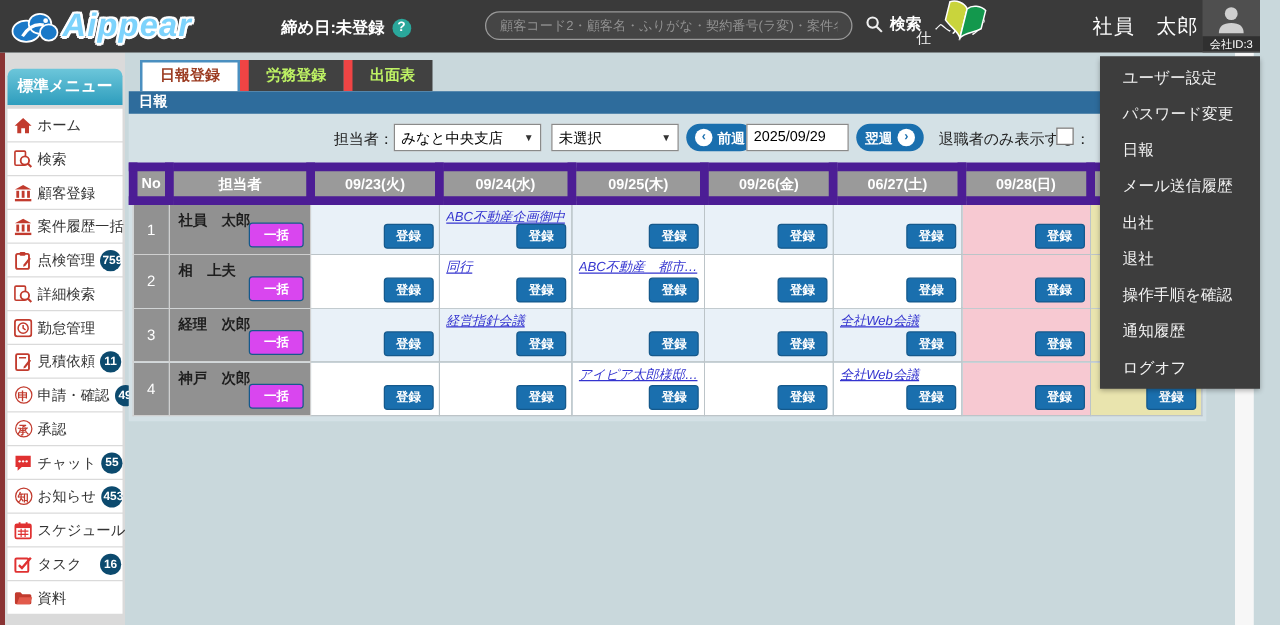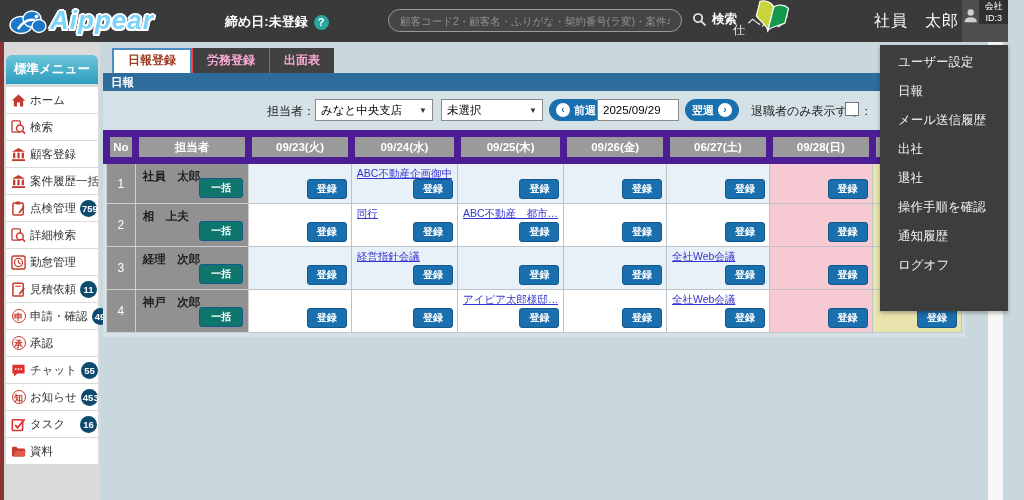--- a/index.html
+++ b/index.html
@@ -13,38 +13,38 @@
     text-shadow:-2px 0 #fff,2px 0 #fff,0 -2px #fff,0 2px #fff,-1.5px -1.5px #fff,1.5px -1.5px #fff,-1.5px 1.5px #fff,1.5px 1.5px #fff; }
   .closing { position:absolute; left:225px; top:13px; font-size:13px; font-weight:bold; color:#fff; display:flex; align-items:center; gap:6px; }
   .q-circle { display:inline-block; width:15px; height:15px; border-radius:50%; background:#2aa79b; color:#fff; font-size:11px; line-height:15px; text-align:center; font-weight:bold; }
   .search-input { position:absolute; left:388px; top:9px; width:294px; height:23px; border-radius:12px; background:#454545; border:1px solid #9a9a9a; color:#ddd; font-size:10.5px; padding:0 11px; outline:none; }
   .search-input::placeholder { color:#919191; }
   .search-btn { position:absolute; left:692px; top:11px; display:flex; align-items:center; gap:5px; color:#fff; font-size:12.5px; font-weight:bold; background:none; border:none; cursor:pointer; }
   .shi { position:absolute; left:733px; top:22px; font-size:12px; color:#eee; }
   .help-label { position:absolute; left:748px; top:13px; font-size:13px; color:#fff; }
   .leaf { position:absolute; left:753px; top:0px; width:36px; height:36px; transform:rotate(14deg); }
   .username { position:absolute; left:874px; top:11px; font-size:16px; color:#fff; letter-spacing:1px; white-space:pre; }
-  .avatar-block { position:absolute; left:962px; top:0; width:46px; height:42px; background:#4f4f4f; display:flex; flex-direction:row; align-items:flex-start; cursor:pointer; }
+  .avatar-block { position:absolute; left:962px; top:0; width:46px; height:42px; background:#4f4f4f; display:flex; flex-direction:column; align-items:center; cursor:pointer; }
   .avatar-block svg { width:28px; height:28px; margin-top:1px; }
   .company-id { width:100%; font-size:9px; color:#fff; text-align:center; background:#303030; line-height:12px; }
 
   
   .sidebar { position:absolute; left:0; top:42px; width:100px; height:458px; background:#dadada; border-left:4px solid #8a3434; }
   .side-title { margin:13px 2px 3px 2px; height:29px; border-radius:6px 6px 0 0; background:linear-gradient(#6cc6da,#2e9dbd); color:#fff; font-size:12.5px; font-weight:bold; text-align:center; line-height:29px; }
   .side-item { margin:0 2px 1px 2px; height:26px; background:#fff; display:flex; align-items:center; padding-left:5px; gap:4px; font-size:11.5px; color:#333; cursor:pointer; }
   .side-item .ic { width:15px; height:15px; flex:0 0 15px; display:inline-flex; align-items:center; justify-content:center; }
   .side-item .ic svg { width:15px; height:15px; }
   .kcircle { display:inline-block; width:14px; height:14px; border:1.5px solid #c23b2e; border-radius:50%; color:#c23b2e; font-size:9px; line-height:14px; text-align:center; font-weight:bold; }
   .badge { margin-left:auto; margin-right:1px; background:#0c4a6e; color:#fff; border-radius:9px; min-width:17px; height:17px; font-size:9.5px; font-weight:bold; line-height:17px; text-align:center; padding:0 2px; }
   .side-label { white-space:nowrap; }
 
   
   .main { position:absolute; left:100px; top:42px; width:888px; height:458px; }
   .tabs { position:absolute; left:12px; top:6px; display:flex; }
-  .tab { height:25px; padding:0 14px; background:#414141; color:#f9a8d4; font-size:12px; font-weight:bold; line-height:25px; border-left:1px solid #ef4444; cursor:pointer; }
+  .tab { height:25px; padding:0 14px; background:#414141; color:#bef264; font-size:12px; font-weight:bold; line-height:25px; border-left:7px solid #ef4444; cursor:pointer; }
   .tab.active { background:#fff; color:#9c3c22; border:2px solid #4a8fc0; border-bottom:none; line-height:21px; }
   .panel { position:absolute; left:3px; top:31px; width:862px; height:264px; background:#d4e1e6; }
   .bluebar { height:18px; background:#2e6c9c; color:#fff; font-size:11.5px; font-weight:bold; line-height:18px; padding-left:8px; }
   .toolbar { position:relative; height:39px; }
   .tb-label { position:absolute; font-size:12px; color:#222; top:12px; }
   .sel { position:absolute; top:8px; height:22px; background:#fff; border:1px solid #8a8a8a; font-size:11.5px; display:flex; align-items:center; justify-content:space-between; padding:0 5px; cursor:pointer; }
   .sel .arr { font-size:8px; color:#333; margin-left:4px; }
   .wk-btn { position:absolute; top:8px; height:22px; background:#1a6fae; border:none; border-radius:11px; color:#fff; font-size:11px; font-weight:bold; display:flex; align-items:center; gap:4px; padding:0 7px; cursor:pointer; }
   .wk-circle { width:14px; height:14px; background:#fff; border-radius:50%; color:#1a6fae; font-size:10px; font-weight:bold; line-height:13px; text-align:center; }
   .date-input { position:absolute; top:8px; left:494px; width:82px; height:22px; border:1px solid #8a8a8a; font-size:11.5px; padding:0 5px; }
@@ -55,22 +55,22 @@
   .rpt-table th { background:#9a9a9a; color:#fff; font-size:11.5px; font-weight:bold; height:27px; border:7px solid #4c1d95; }
   .rpt-table td { height:43px; border:1px solid #bcc4c8; position:relative; vertical-align:top; }
   td.no-cell { background:#919191; color:#fff; font-size:12px; text-align:center; vertical-align:middle; border-color:#cfcfcf; }
   td.name-cell { background:#919191; color:#1d1d1d; border-color:#cfcfcf; }
   .name-txt { display:block; font-size:11.5px; font-weight:bold; padding:5px 0 0 7px; white-space:pre; }
   td.c-blue { background:#e9f1f8; }
   td.c-white { background:#ffffff; }
   td.c-pink { background:#f7c9d2; }
   td.c-yellow { background:#e9e4ae; }
   .reg-btn { position:absolute; right:4px; bottom:4px; background:#1a6fae; border:1px solid #15598c; border-radius:3px; color:#fff; font-size:10px; font-weight:bold; padding:2px 9px; cursor:pointer; }
-  .batch-btn { position:absolute; right:5px; bottom:5px; background:#0f766e; border:1px solid #15598c; border-radius:3px; color:#fff; font-size:10px; font-weight:bold; padding:2px 11px; cursor:pointer; }
-  .cell-link { display:block; margin:3px 5px 0 5px; color:#3434cf; font-size:10.5px; text-decoration:underline; white-space:nowrap; overflow:hidden; cursor:pointer; }
+  .batch-btn { position:absolute; right:5px; bottom:5px; background:#d946ef; border:1px solid #15598c; border-radius:3px; color:#fff; font-size:10px; font-weight:bold; padding:2px 11px; cursor:pointer; }
+  .cell-link { display:block; margin:3px 5px 0 5px; color:#3434cf; font-size:10.5px; text-decoration:underline; white-space:nowrap; overflow:hidden; cursor:pointer;font-style:italic; }
 
   
   .scroll-strip { position:absolute; left:988px; top:42px; width:15px; height:458px; background:#f7f7f7; z-index:5; }
   .user-menu { position:absolute; left:880px; top:45px; width:128px; height:266px; background:#3d3d3d; z-index:40; padding-top:3px; box-shadow:0 2px 4px rgba(0,0,0,.3); }
   .menu-item { color:#f2f2f2; font-size:12.5px; padding:6px 0 6px 18px; cursor:pointer; white-space:nowrap; }
 </style>
 </head>
 <body>
 
 <div class="page">
@@ -231,20 +231,37 @@
         <div class="side-item">
           <span class="ic">
             <span class="kcircle">知</span>
           </span>
           <span class="side-label">お知らせ</span>
           <span class="badge">453</span>
         </div>
         <div class="side-item">
           <span class="ic">
             <svg viewBox="0 0 16 16">
+              <rect x="1.4" y="2.6" width="13.2" height="12" rx="1.2" fill="none" stroke="#e03131" stroke-width="1.5"></rect>
+              <rect x="1.4" y="2.6" width="13.2" height="3.2" fill="#e03131"></rect>
+              <line x1="5" y1="0.8" x2="5" y2="4" stroke="#e03131" stroke-width="1.6"></line>
+              <line x1="11" y1="0.8" x2="11" y2="4" stroke="#e03131" stroke-width="1.6"></line>
+              <g stroke="#e03131" stroke-width="1">
+                <line x1="3.5" y1="8.4" x2="12.5" y2="8.4"></line>
+                <line x1="3.5" y1="11.2" x2="12.5" y2="11.2"></line>
+                <line x1="6.3" y1="6.5" x2="6.3" y2="13.4"></line>
+                <line x1="9.7" y1="6.5" x2="9.7" y2="13.4"></line>
+              </g>
+            </svg>
+          </span>
+          <span class="side-label">スケジュール</span>
+        </div>
+        <div class="side-item">
+          <span class="ic">
+            <svg viewBox="0 0 16 16">
               <rect x="1.4" y="3" width="11" height="11.4" rx="1" fill="none" stroke="#e03131" stroke-width="1.7"></rect>
               <path d="M4.4 8.6 L7 11.2 L14.6 2.4" fill="none" stroke="#e03131" stroke-width="2"></path>
             </svg>
           </span>
           <span class="side-label">タスク</span>
           <span class="badge">16</span>
         </div>
         <div class="side-item">
           <span class="ic">
             <svg viewBox="0 0 16 16">
@@ -434,20 +451,21 @@
             </tr>
           </tbody>
         </table>
     </div>
   </div>
 
   <div class="scroll-strip"></div>
 
   <div class="user-menu" id="user-menu">
       <div class="menu-item">ユーザー設定</div>
+      <div class="menu-item">パスワード変更</div>
       <div class="menu-item">日報</div>
       <div class="menu-item">メール送信履歴</div>
       <div class="menu-item">出社</div>
       <div class="menu-item">退社</div>
       <div class="menu-item">操作手順を確認</div>
       <div class="menu-item">通知履歴</div>
       <div class="menu-item">ログオフ</div>
     </div>
 
 </div>

